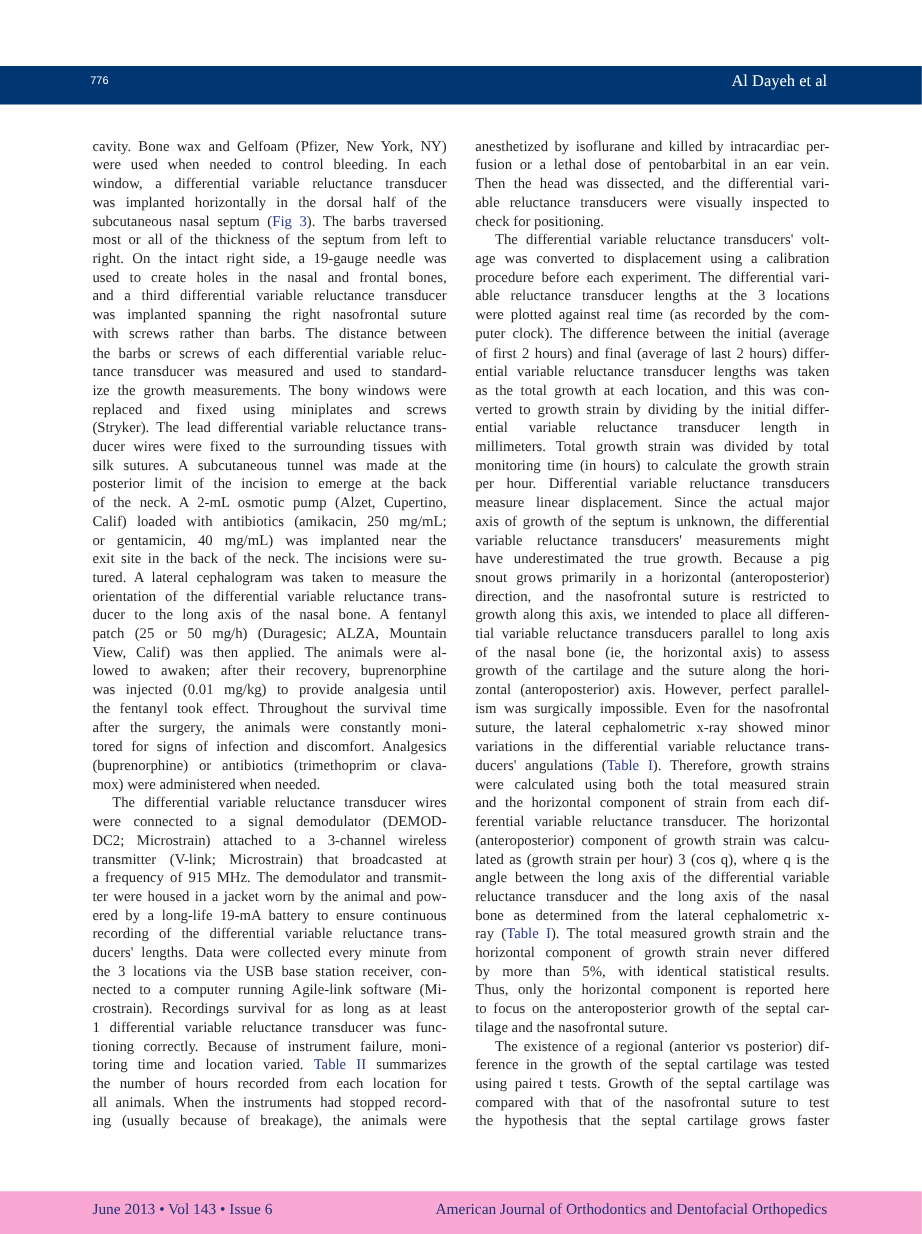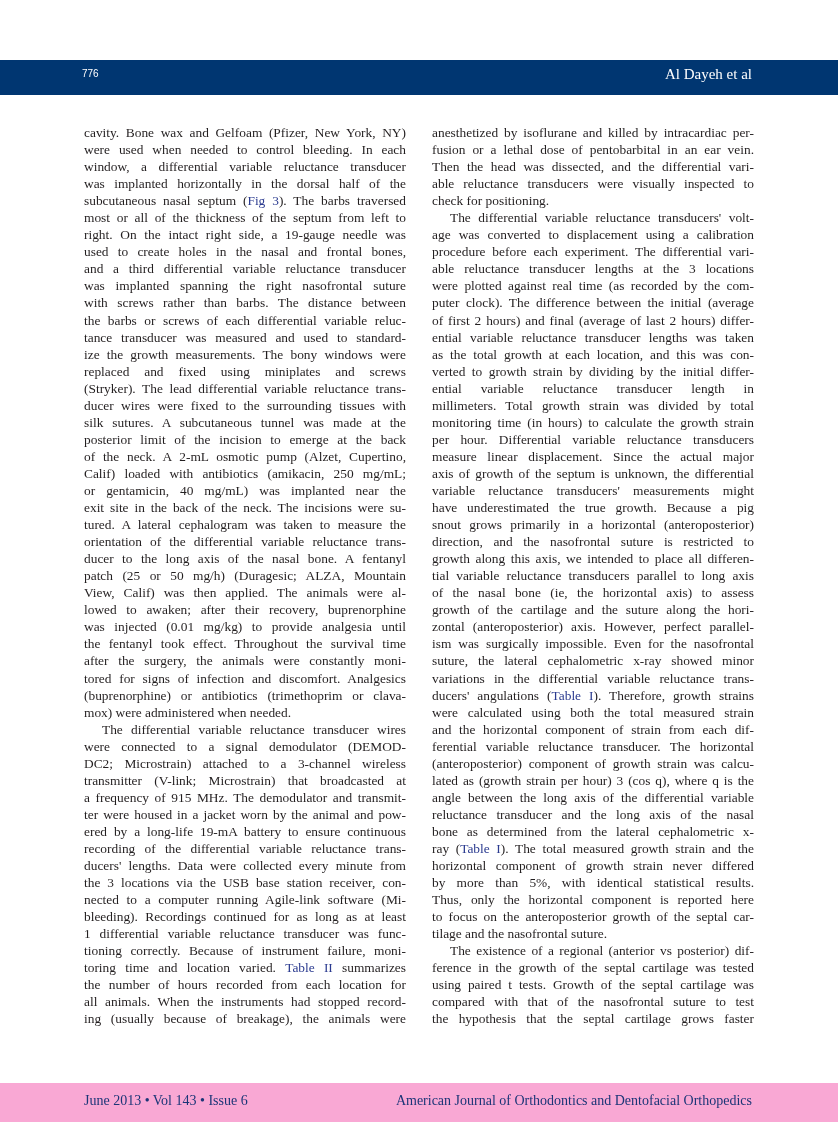--- a/index.html
+++ b/index.html
@@ -93,21 +93,21 @@
     <span class="line">were connected to a signal demodulator (DEMOD-</span>
     <span class="line">DC2; Microstrain) attached to a 3-channel wireless</span>
     <span class="line">transmitter (V-link; Microstrain) that broadcasted at</span>
     <span class="line">a frequency of 915 MHz. The demodulator and transmit-</span>
     <span class="line">ter were housed in a jacket worn by the animal and pow-</span>
     <span class="line">ered by a long-life 19-mA battery to ensure continuous</span>
     <span class="line">recording of the differential variable reluctance trans-</span>
     <span class="line">ducers' lengths. Data were collected every minute from</span>
     <span class="line">the 3 locations via the USB base station receiver, con-</span>
     <span class="line">nected to a computer running Agile-link software (Mi-</span>
-    <span class="line">bleeding). Recordings continued for as long as at least</span>
+    <span class="line">crostrain). Recordings survival for as long as at least</span>
     <span class="line">1 differential variable reluctance transducer was func-</span>
     <span class="line">tioning correctly. Because of instrument failure, moni-</span>
     <span class="line"><span>toring time and location varied. </span><a class="link" style="color: rgb(42, 58, 143); font-family: Liberation Serif, serif;">Table II</a><span> summarizes</span></span>
     <span class="line">the number of hours recorded from each location for</span>
     <span class="line">all animals. When the instruments had stopped record-</span>
     <span class="line">ing (usually because of breakage), the animals were</span>
   </div>
 <div class="column col-right" id="col-right">
     <span class="line">anesthetized by isoflurane and killed by intracardiac per-</span>
     <span class="line">fusion or a lethal dose of pentobarbital in an ear vein.</span>

